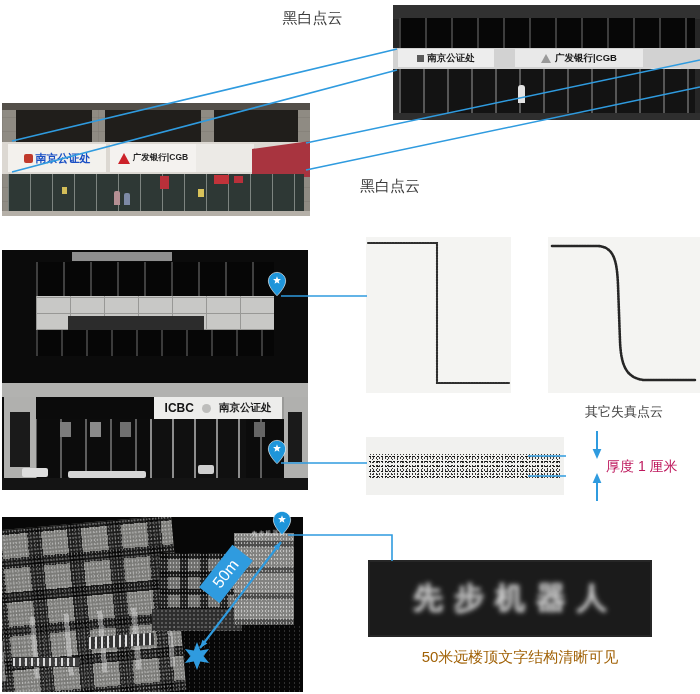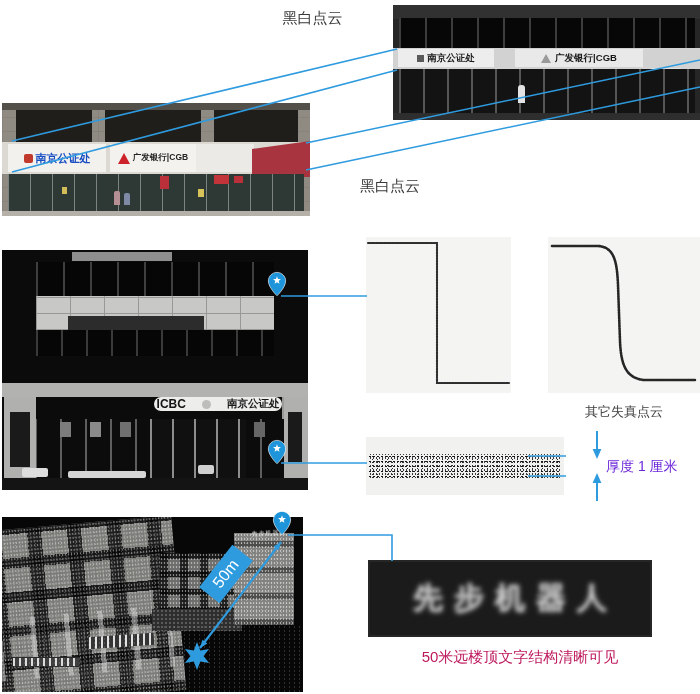--- a/index.html
+++ b/index.html
@@ -5,22 +5,22 @@
   html,body{margin:0;padding:0;background:#fff;}
   #canvas{
     position:relative;width:700px;height:694px;background:#ffffff;overflow:hidden;
     font-family:"Liberation Sans","DejaVu Sans",sans-serif;color:#373737;
   }
   .abs{position:absolute;}
   
   .label{line-height:20px;font-size:15px;text-align:center;color:#3a3a3a;}
   .label .sub{font-size:14px;}
   .caption{font-size:13px;line-height:17px;text-align:center;color:#404040;}
-  .caption-lg{font-size:15px;text-align:center;color:#be185d;}
-  .thickness{font-size:14px;color:#6d28d9;white-space:nowrap;}
+  .caption-lg{font-size:15px;text-align:center;color:#a16207;}
+  .thickness{font-size:14px;color:#be185d;white-space:nowrap;}
   
   .photo{overflow:hidden;}
   
   .bw-photo{left:393px;top:5px;width:307px;height:115px;background:#262626;}
   .bw-top{left:0;top:0;width:307px;height:14px;background:#313131;}
   .bw-winrow{left:6px;top:13px;width:296px;height:30px;background-image:repeating-linear-gradient(90deg,#3d3d3d 0 2px,transparent 2px 26px);background-color:#070707;}
   .bw-banner{left:0;top:43px;width:307px;height:21px;background:#d2d2d2;}
   .bw-sign-a{left:5px;top:44px;width:96px;height:18px;background:#ededed;display:flex;align-items:center;justify-content:center;gap:3px;}
   .bw-sign-a span{font-size:9.5px;font-weight:bold;color:#1d1d1d;white-space:nowrap;}
   .bw-sq-logo{width:7px;height:7px;background:#5a5a5a;}
@@ -60,21 +60,21 @@
   .icbc-photo{left:2px;top:250px;width:306px;height:240px;background:#0b0b0b;}
   .i-roof{left:70px;top:2px;width:100px;height:9px;background:#8e8e8e;}
   .i-win1{left:34px;top:12px;width:238px;height:34px;background-image:repeating-linear-gradient(90deg,#3f3f3f 0 2px,transparent 2px 27px);background-color:#060606;}
   .i-slab{left:34px;top:46px;width:238px;height:34px;background-image:repeating-linear-gradient(90deg,#989896 0 1px,transparent 1px 34px),repeating-linear-gradient(0deg,#989896 0 1px,transparent 1px 16px);background-color:#c8c8c6;}
   .i-notch{left:66px;top:66px;width:136px;height:14px;background:#2c2c2c;}
   .i-win2{left:34px;top:80px;width:238px;height:26px;background-image:repeating-linear-gradient(90deg,#3a3a3a 0 2px,transparent 2px 25px);background-color:#060606;}
   .i-canopy{left:0;top:133px;width:306px;height:14px;background:#b2b2b0;}
   .i-signl{left:34px;top:147px;width:118px;height:22px;background:#b5b5b3;display:flex;align-items:center;justify-content:center;gap:5px;}
   .i-signl span{font-size:12px;font-weight:bold;color:#1f1f1f;white-space:nowrap;}
   .i-logo{width:8px;height:8px;background:#2b2b2b;}
-  .i-signr{left:152px;top:147px;width:128px;height:14px;background:#ededeb;display:flex;align-items:center;justify-content:center;gap:16px;border-radius:8px;}
+  .i-signr{left:152px;top:147px;width:128px;height:22px;background:#ededeb;display:flex;align-items:center;justify-content:center;gap:8px;}
   .i-signr .icbc{font-size:12px;font-weight:bold;color:#141414;}
   .i-circ{width:9px;height:9px;border-radius:50%;background:#bdbdbb;}
   .i-signr .bank{font-size:10.5px;font-weight:bold;color:#1a1a1a;white-space:nowrap;}
   .i-signedge{left:280px;top:147px;width:26px;height:22px;background:#9a9a98;}
   .i-store{left:8px;top:169px;width:292px;height:59px;background-image:repeating-linear-gradient(90deg,#5e5e5e 0 2px,transparent 2px 25px);background-color:#0c0c0c;}
   .i-store-c{left:148px;top:169px;width:96px;height:59px;background-image:repeating-linear-gradient(90deg,#8d8d8d 0 2px,transparent 2px 22px);background-color:#101010;}
   .i-pill-l{left:2px;top:147px;width:32px;height:86px;background:#b0b0ae;}
   .i-pill-l-in{left:8px;top:162px;width:20px;height:55px;background:#1a1a1a;}
   .i-pill-r{left:282px;top:147px;width:24px;height:86px;background:#b0b0ae;}
   .i-pill-r-in{left:286px;top:162px;width:14px;height:50px;background:#1a1a1a;}

